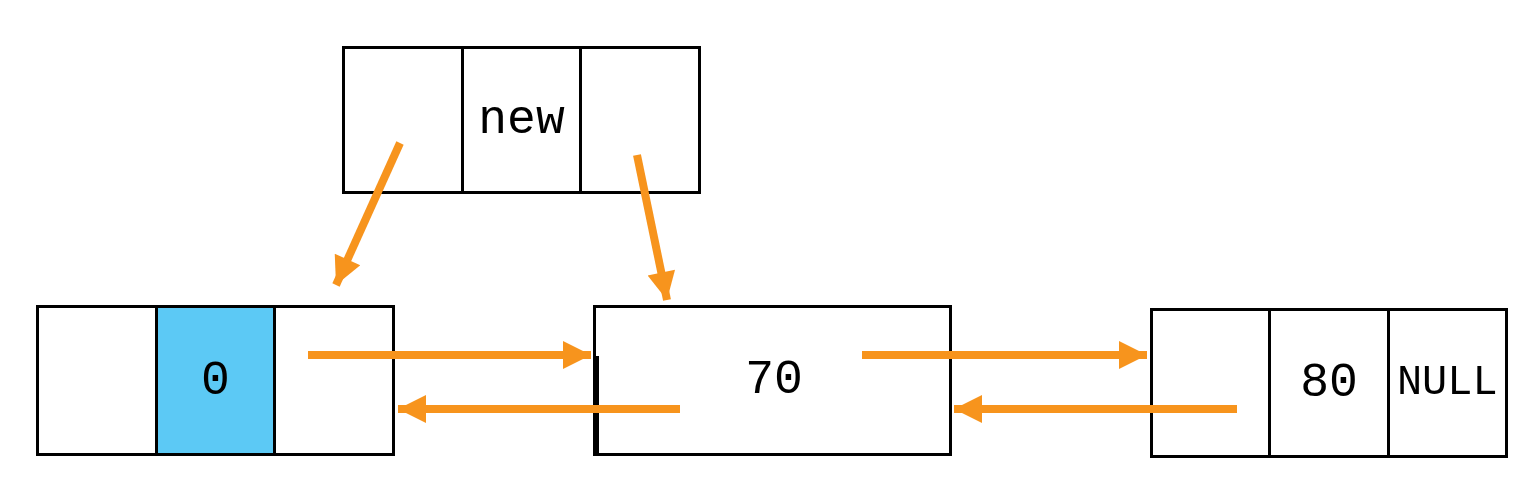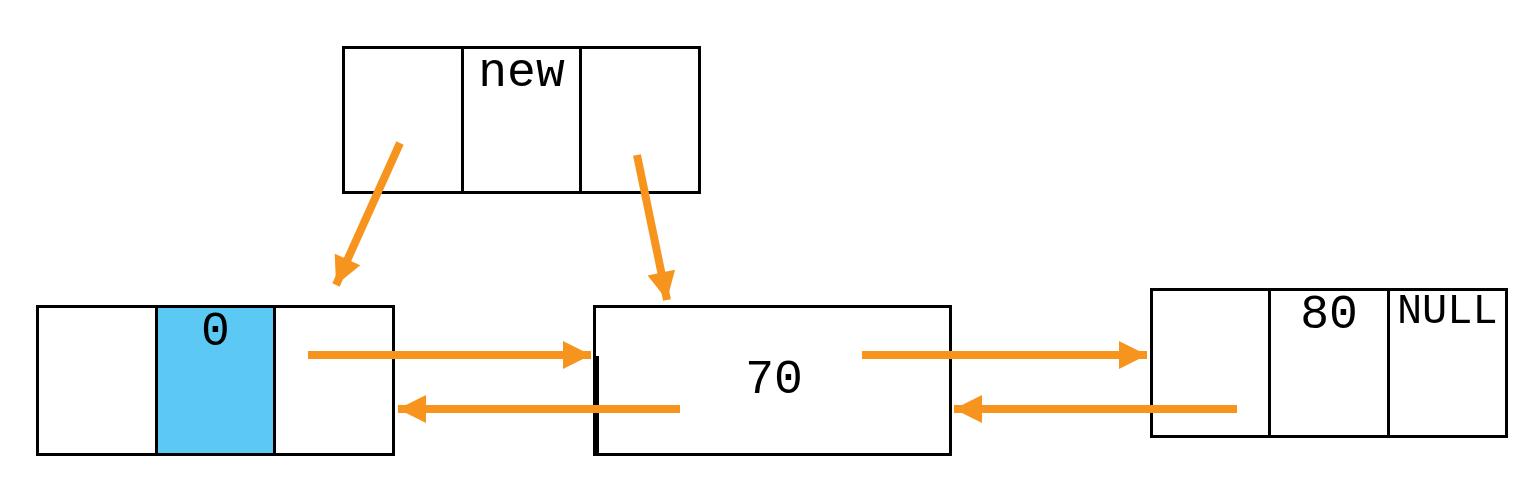--- a/index.html
+++ b/index.html
@@ -18,21 +18,21 @@
   .node {
     position: absolute;
     display: flex;
     border: 3px solid #000000;
     background: #ffffff;
     box-sizing: border-box;
   }
   .cell {
     flex: 1 1 0;
     display: flex;
-    align-items: flex-start;
+    align-items: center;
     justify-content: center;
     color: #000000;
     font-size: 48px;
     line-height: 1;
     overflow: hidden;
     white-space: nowrap;
   }
   .cell + .cell {
     border-left: 3px solid #000000;
   }
@@ -88,21 +88,21 @@
       <span></span>
     </div>
     <div class="cell">
       <span>70</span>
     </div>
     <div class="cell">
       <span></span>
     </div>
   </div>
 
-  <div class="node" style="left:1150px; top:288px; width:358px; height:150px;">
+  <div class="node" style="left:1150px; top:308px; width:358px; height:150px;">
     <div class="cell">
       <span></span>
     </div>
     <div class="cell">
       <span>80</span>
     </div>
     <div class="cell null-cell">
       <span>NULL</span>
     </div>
   </div>

